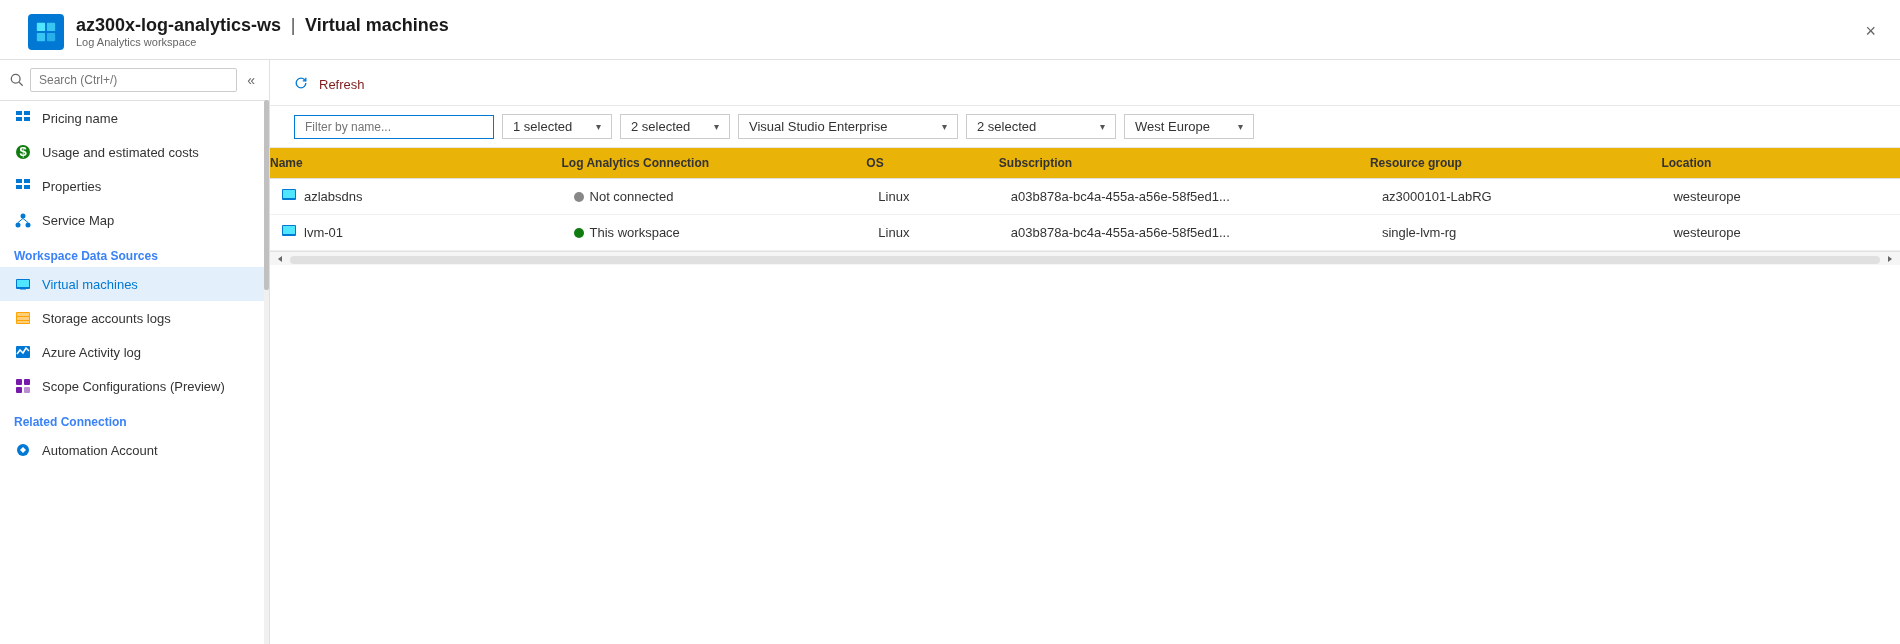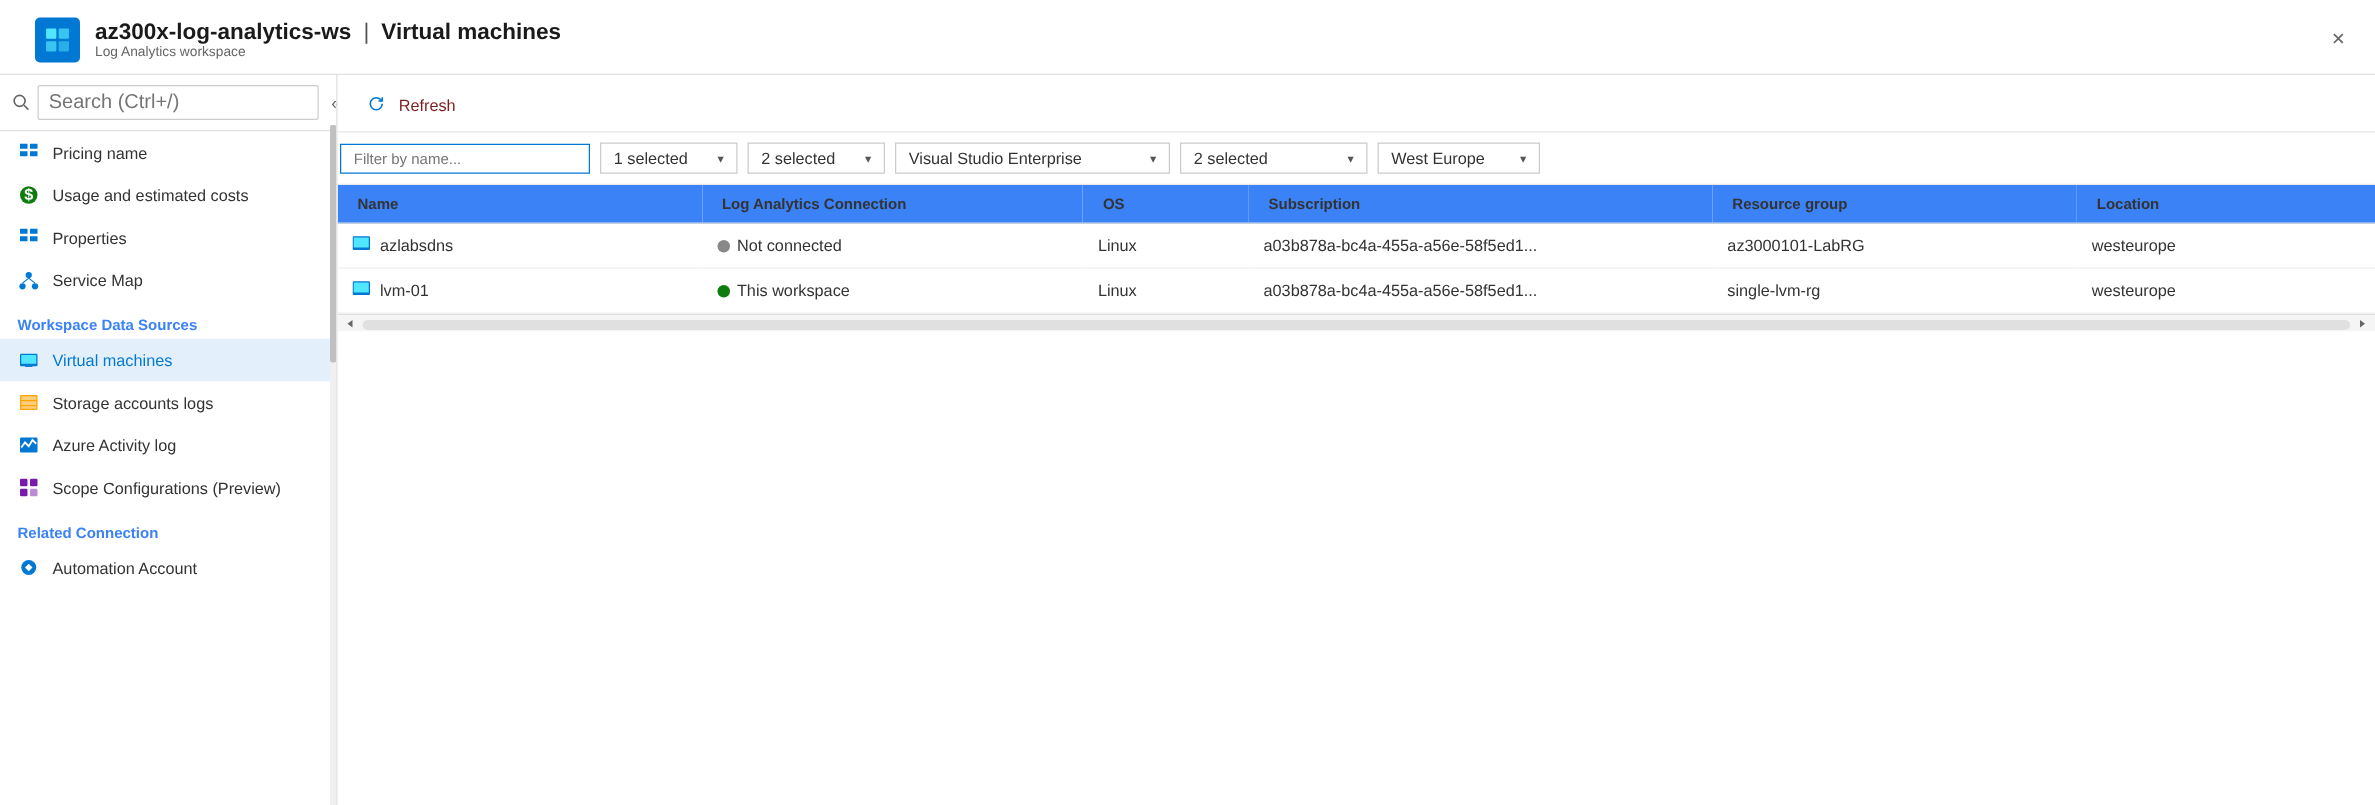--- a/index.html
+++ b/index.html
@@ -38,21 +38,21 @@
       display: flex; flex-direction: column;
       overflow: hidden; position: relative;
     }
     .sidebar-search {
       padding: 8px 10px;
       border-bottom: 1px solid #e0e0e0;
       display: flex; align-items: center; gap: 6px;
     }
     .sidebar-search input {
       border: 1px solid #ccc; border-radius: 2px; padding: 4px 8px;
-      flex: 1; font-size: 16px; color: #333;
+      flex: 1; font-size: 12px; color: #333;
       outline: none;
     }
     .collapse-btn { background: none; border: none; cursor: pointer; color: #666; font-size: 14px; padding: 2px 4px; }
 
     .sidebar-scroll { flex: 1; overflow-y: auto; overflow-x: hidden; }
     .sidebar-scroll::-webkit-scrollbar { width: 6px; }
     .sidebar-scroll::-webkit-scrollbar-thumb { background: #ccc; border-radius: 3px; }
 
     .sidebar-item {
       display: flex; align-items: center; gap: 10px;
@@ -80,21 +80,21 @@
       border-bottom: 1px solid #e8e8e8;
     }
     .refresh-btn {
       display: flex; align-items: center; gap: 11px;
       background: none; border: none; cursor: pointer;
       color: #7f1d1d; font-size: 13px; padding: 4px 8px;
     }
 
     
     .filter-row {
-      padding: 8px 2px;
+      padding: 8px 24px;
       display: flex; align-items: center; gap: 8px;
       border-bottom: 1px solid #e8e8e8;
     }
     .filter-input {
       border: 1px solid #0078d4; padding: 4px 10px;
       font-size: 12px; color: #999; width: 200px;
       outline: none;
     }
     .filter-dropdown {
       display: flex; align-items: center; gap: 0;
@@ -109,23 +109,23 @@
     .dropdown-small { min-width: 130px; }
 
     
     .table-area { flex: 1; overflow: auto; }
     .table-area::-webkit-scrollbar { height: 8px; width: 8px; }
     .table-area::-webkit-scrollbar-thumb { background: #ccc; border-radius: 4px; }
 
     table { width: 100%; border-collapse: collapse; min-width: 1300px; }
     thead tr { border-bottom: 1px solid #e0e0e0; }
     thead th {
-      text-align: left; padding: 8px 16px;
+      text-align: left; padding: 8px 0;
       font-size: 12px; font-weight: 600; color: #333;
-      background: #3b82f6; white-space: nowrap;
+      background: #eab308; white-space: nowrap;
     }
     tbody tr { border-bottom: 1px solid #f0f0f0; cursor: pointer; }
     tbody td { padding: 8px 12px; font-size: 13px; color: #333; white-space: nowrap; }
 
     .conn-not { display: flex; align-items: center; gap: 6px; }
     .conn-dot { width: 10px; height: 10px; border-radius: 50%; }
     .conn-dot.gray { background: #888; }
     .conn-dot.green { background: #107c10; }
 
     

